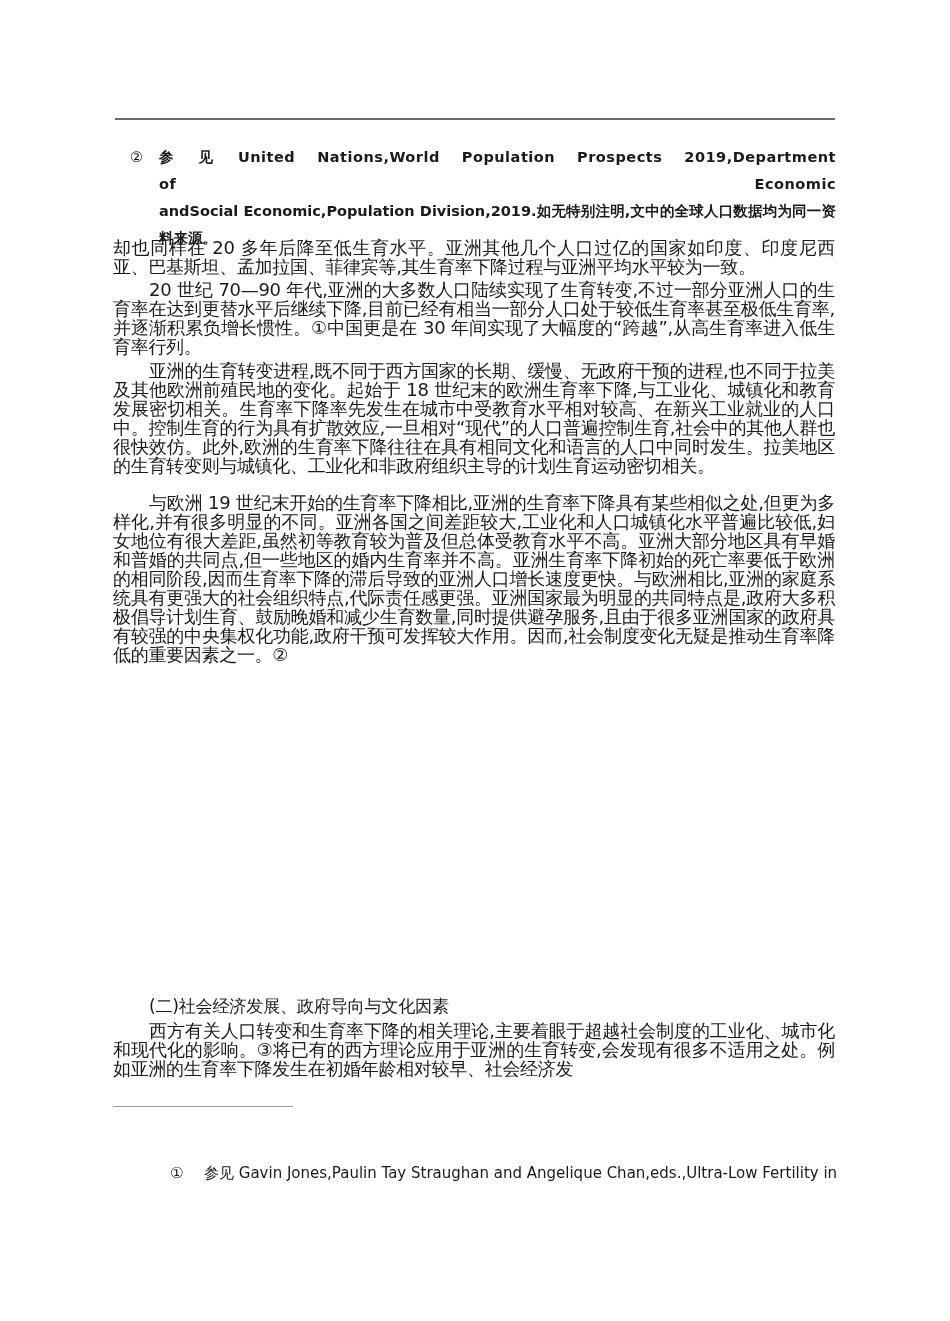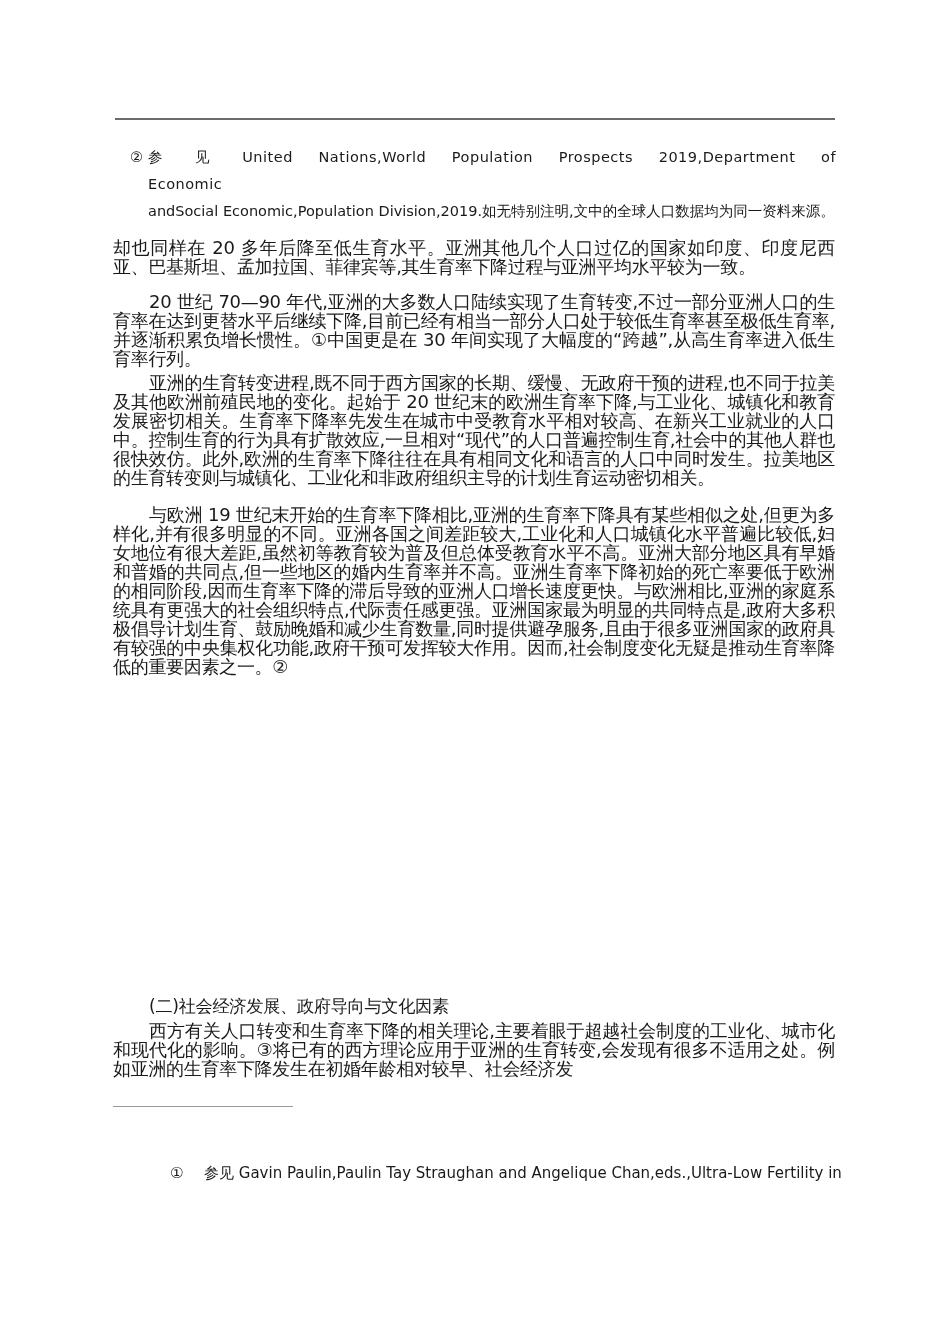--- a/index.html
+++ b/index.html
@@ -31,23 +31,24 @@
       font-size: 14.5px;
       line-height: 27px;
     }
     .fn-top .fn-mark {
       position: absolute;
       left: 0;
       top: 0;
       width: 28px;
     }
     .fn-top .fn-text {
-      margin-left: 18px;
+      margin-left: 29px;
       text-align: justify;
       text-align-last: left;
+      font-weight: bold;
     }
     .fn-top .fn-line1 {
       display: block;
       text-align: justify;
       text-align-last: justify;
       letter-spacing: 0.5px;
       word-spacing: 14px;
     }
     .body-text {
       position: absolute;
@@ -103,28 +104,28 @@
 <div class="fn-top">
   <span class="fn-mark">②</span>
   <div class="fn-text">
     <span class="fn-line1">参 见 United Nations,World Population Prospects 2019,Department of Economic</span>
     <span>andSocial Economic,Population Division,2019.如无特别注明,文中的全球人口数据均为同一资料来源。</span>
   </div>
 </div>
 
 <div class="body-text" style="top: 238px;">
   <p>却也同样在 20 多年后降至低生育水平。亚洲其他几个人口过亿的国家如印度、印度尼西亚、巴基斯坦、孟加拉国、菲律宾等,其生育率下降过程与亚洲平均水平较为一致。</p>
-  <p class="indent" style="margin-top: 16px;">20 世纪 70—90 年代,亚洲的大多数人口陆续实现了生育转变,不过一部分亚洲人口的生育率在达到更替水平后继续下降,目前已经有相当一部分人口处于较低生育率甚至极低生育率,并逐渐积累负增长惯性。①中国更是在 30 年间实现了大幅度的“跨越”,从高生育率进入低生育率行列。</p>
-  <p class="indent" style="margin-top: 5px;">亚洲的生育转变进程,既不同于西方国家的长期、缓慢、无政府干预的进程,也不同于拉美及其他欧洲前殖民地的变化。起始于 20 世纪末的欧洲生育率下降,与工业化、城镇化和教育发展密切相关。生育率下降率先发生在城市中受教育水平相对较高、在新兴工业就业的人口中。控制生育的行为具有扩散效应,一旦相对“现代”的人口普遍控制生育,社会中的其他人群也很快效仿。此外,欧洲的生育率下降往往在具有相同文化和语言的人口中同时发生。拉美地区的生育转变则与城镇化、工业化和非政府组织主导的计划生育运动密切相关。</p>
+  <p class="indent" style="margin-top: 4px;">20 世纪 70—90 年代,亚洲的大多数人口陆续实现了生育转变,不过一部分亚洲人口的生育率在达到更替水平后继续下降,目前已经有相当一部分人口处于较低生育率甚至极低生育率,并逐渐积累负增长惯性。①中国更是在 30 年间实现了大幅度的“跨越”,从高生育率进入低生育率行列。</p>
+  <p class="indent" style="margin-top: 5px;">亚洲的生育转变进程,既不同于西方国家的长期、缓慢、无政府干预的进程,也不同于拉美及其他欧洲前殖民地的变化。起始于 18 世纪末的欧洲生育率下降,与工业化、城镇化和教育发展密切相关。生育率下降率先发生在城市中受教育水平相对较高、在新兴工业就业的人口中。控制生育的行为具有扩散效应,一旦相对“现代”的人口普遍控制生育,社会中的其他人群也很快效仿。此外,欧洲的生育率下降往往在具有相同文化和语言的人口中同时发生。拉美地区的生育转变则与城镇化、工业化和非政府组织主导的计划生育运动密切相关。</p>
   <p class="indent" style="margin-top: 18px;">与欧洲 19 世纪末开始的生育率下降相比,亚洲的生育率下降具有某些相似之处,但更为多样化,并有很多明显的不同。亚洲各国之间差距较大,工业化和人口城镇化水平普遍比较低,妇女地位有很大差距,虽然初等教育较为普及但总体受教育水平不高。亚洲大部分地区具有早婚和普婚的共同点,但一些地区的婚内生育率并不高。亚洲生育率下降初始的死亡率要低于欧洲的相同阶段,因而生育率下降的滞后导致的亚洲人口增长速度更快。与欧洲相比,亚洲的家庭系统具有更强大的社会组织特点,代际责任感更强。亚洲国家最为明显的共同特点是,政府大多积极倡导计划生育、鼓励晚婚和减少生育数量,同时提供避孕服务,且由于很多亚洲国家的政府具有较强的中央集权化功能,政府干预可发挥较大作用。因而,社会制度变化无疑是推动生育率降低的重要因素之一。②</p>
 </div>
 
 <div class="section-heading">(二)社会经济发展、政府导向与文化因素</div>
 
 <div class="body-text" style="top: 1004px; margin-top: 17px;">
   <p class="indent">西方有关人口转变和生育率下降的相关理论,主要着眼于超越社会制度的工业化、城市化和现代化的影响。③将已有的西方理论应用于亚洲的生育转变,会发现有很多不适用之处。例如亚洲的生育率下降发生在初婚年龄相对较早、社会经济发</p>
 </div>
 
 <div class="footnote-rule"></div>
 
 <div class="fn-bottom">
-  <span class="fn-mark">①</span><span>参见 Gavin Paulin,Paulin Tay Straughan and Angelique Chan,eds.,Ultra-Low Fertility in</span>
+  <span class="fn-mark">①</span><span>参见 Gavin Jones,Paulin Tay Straughan and Angelique Chan,eds.,Ultra-Low Fertility in</span>
 </div>
 
 </body></html>

